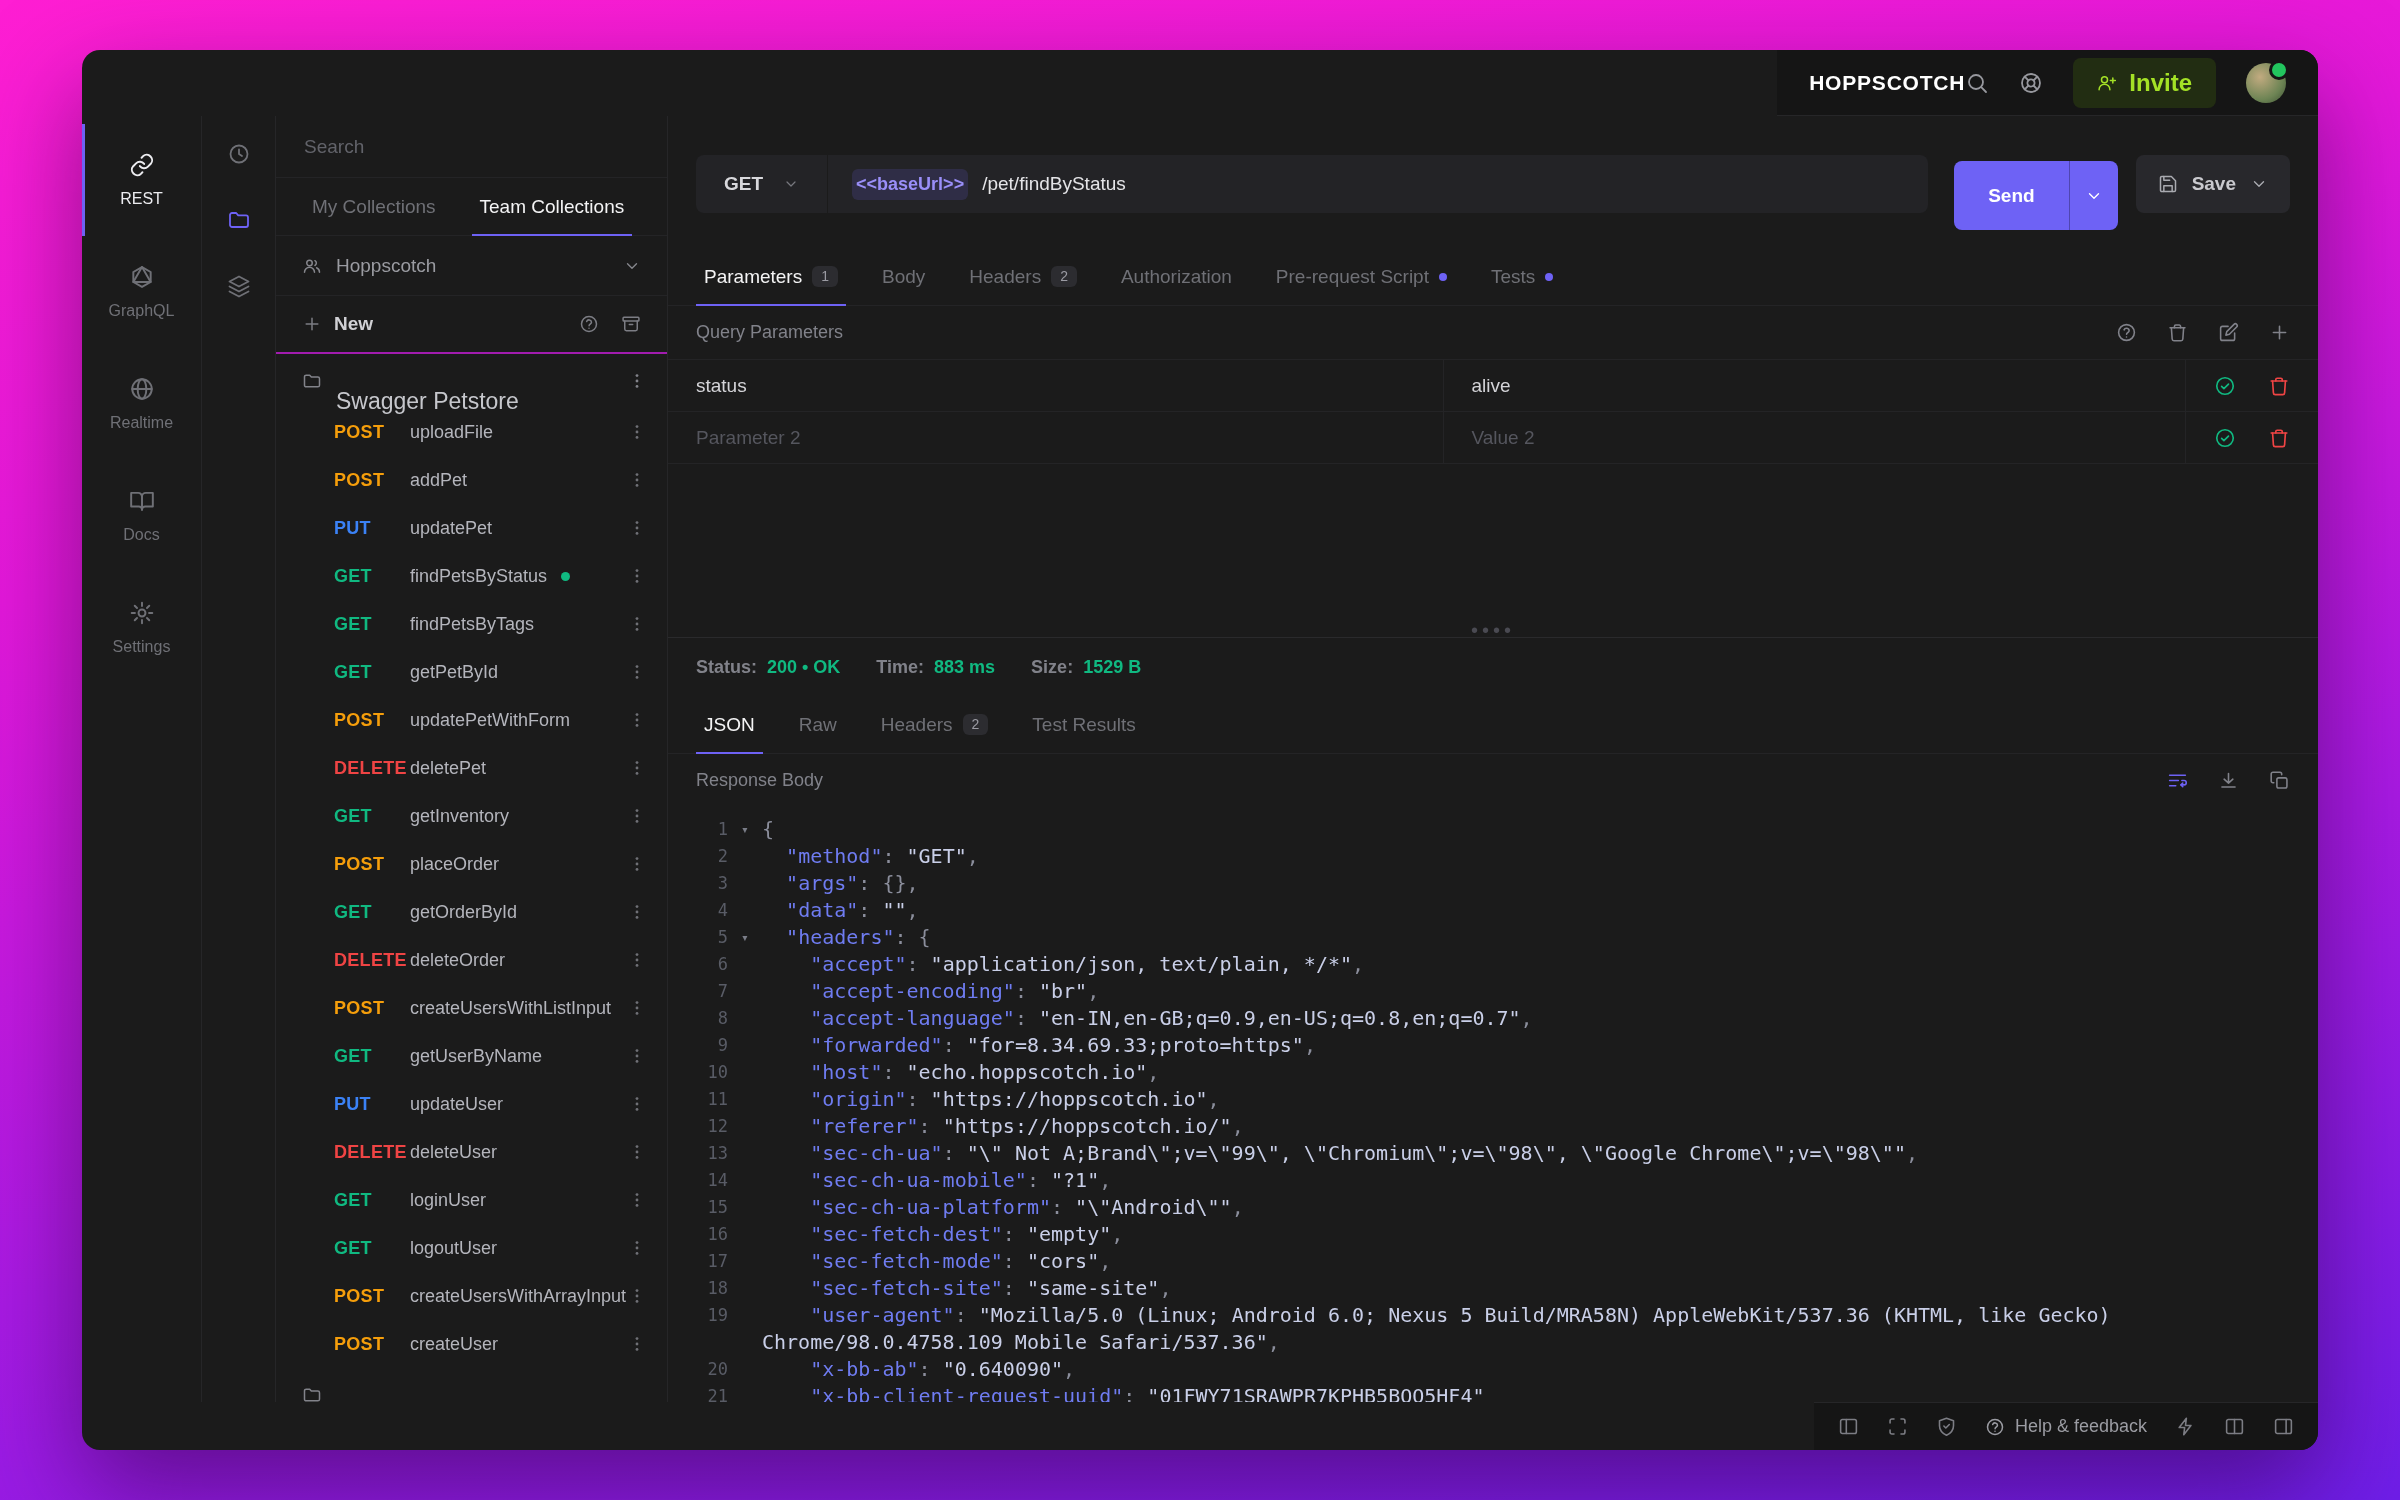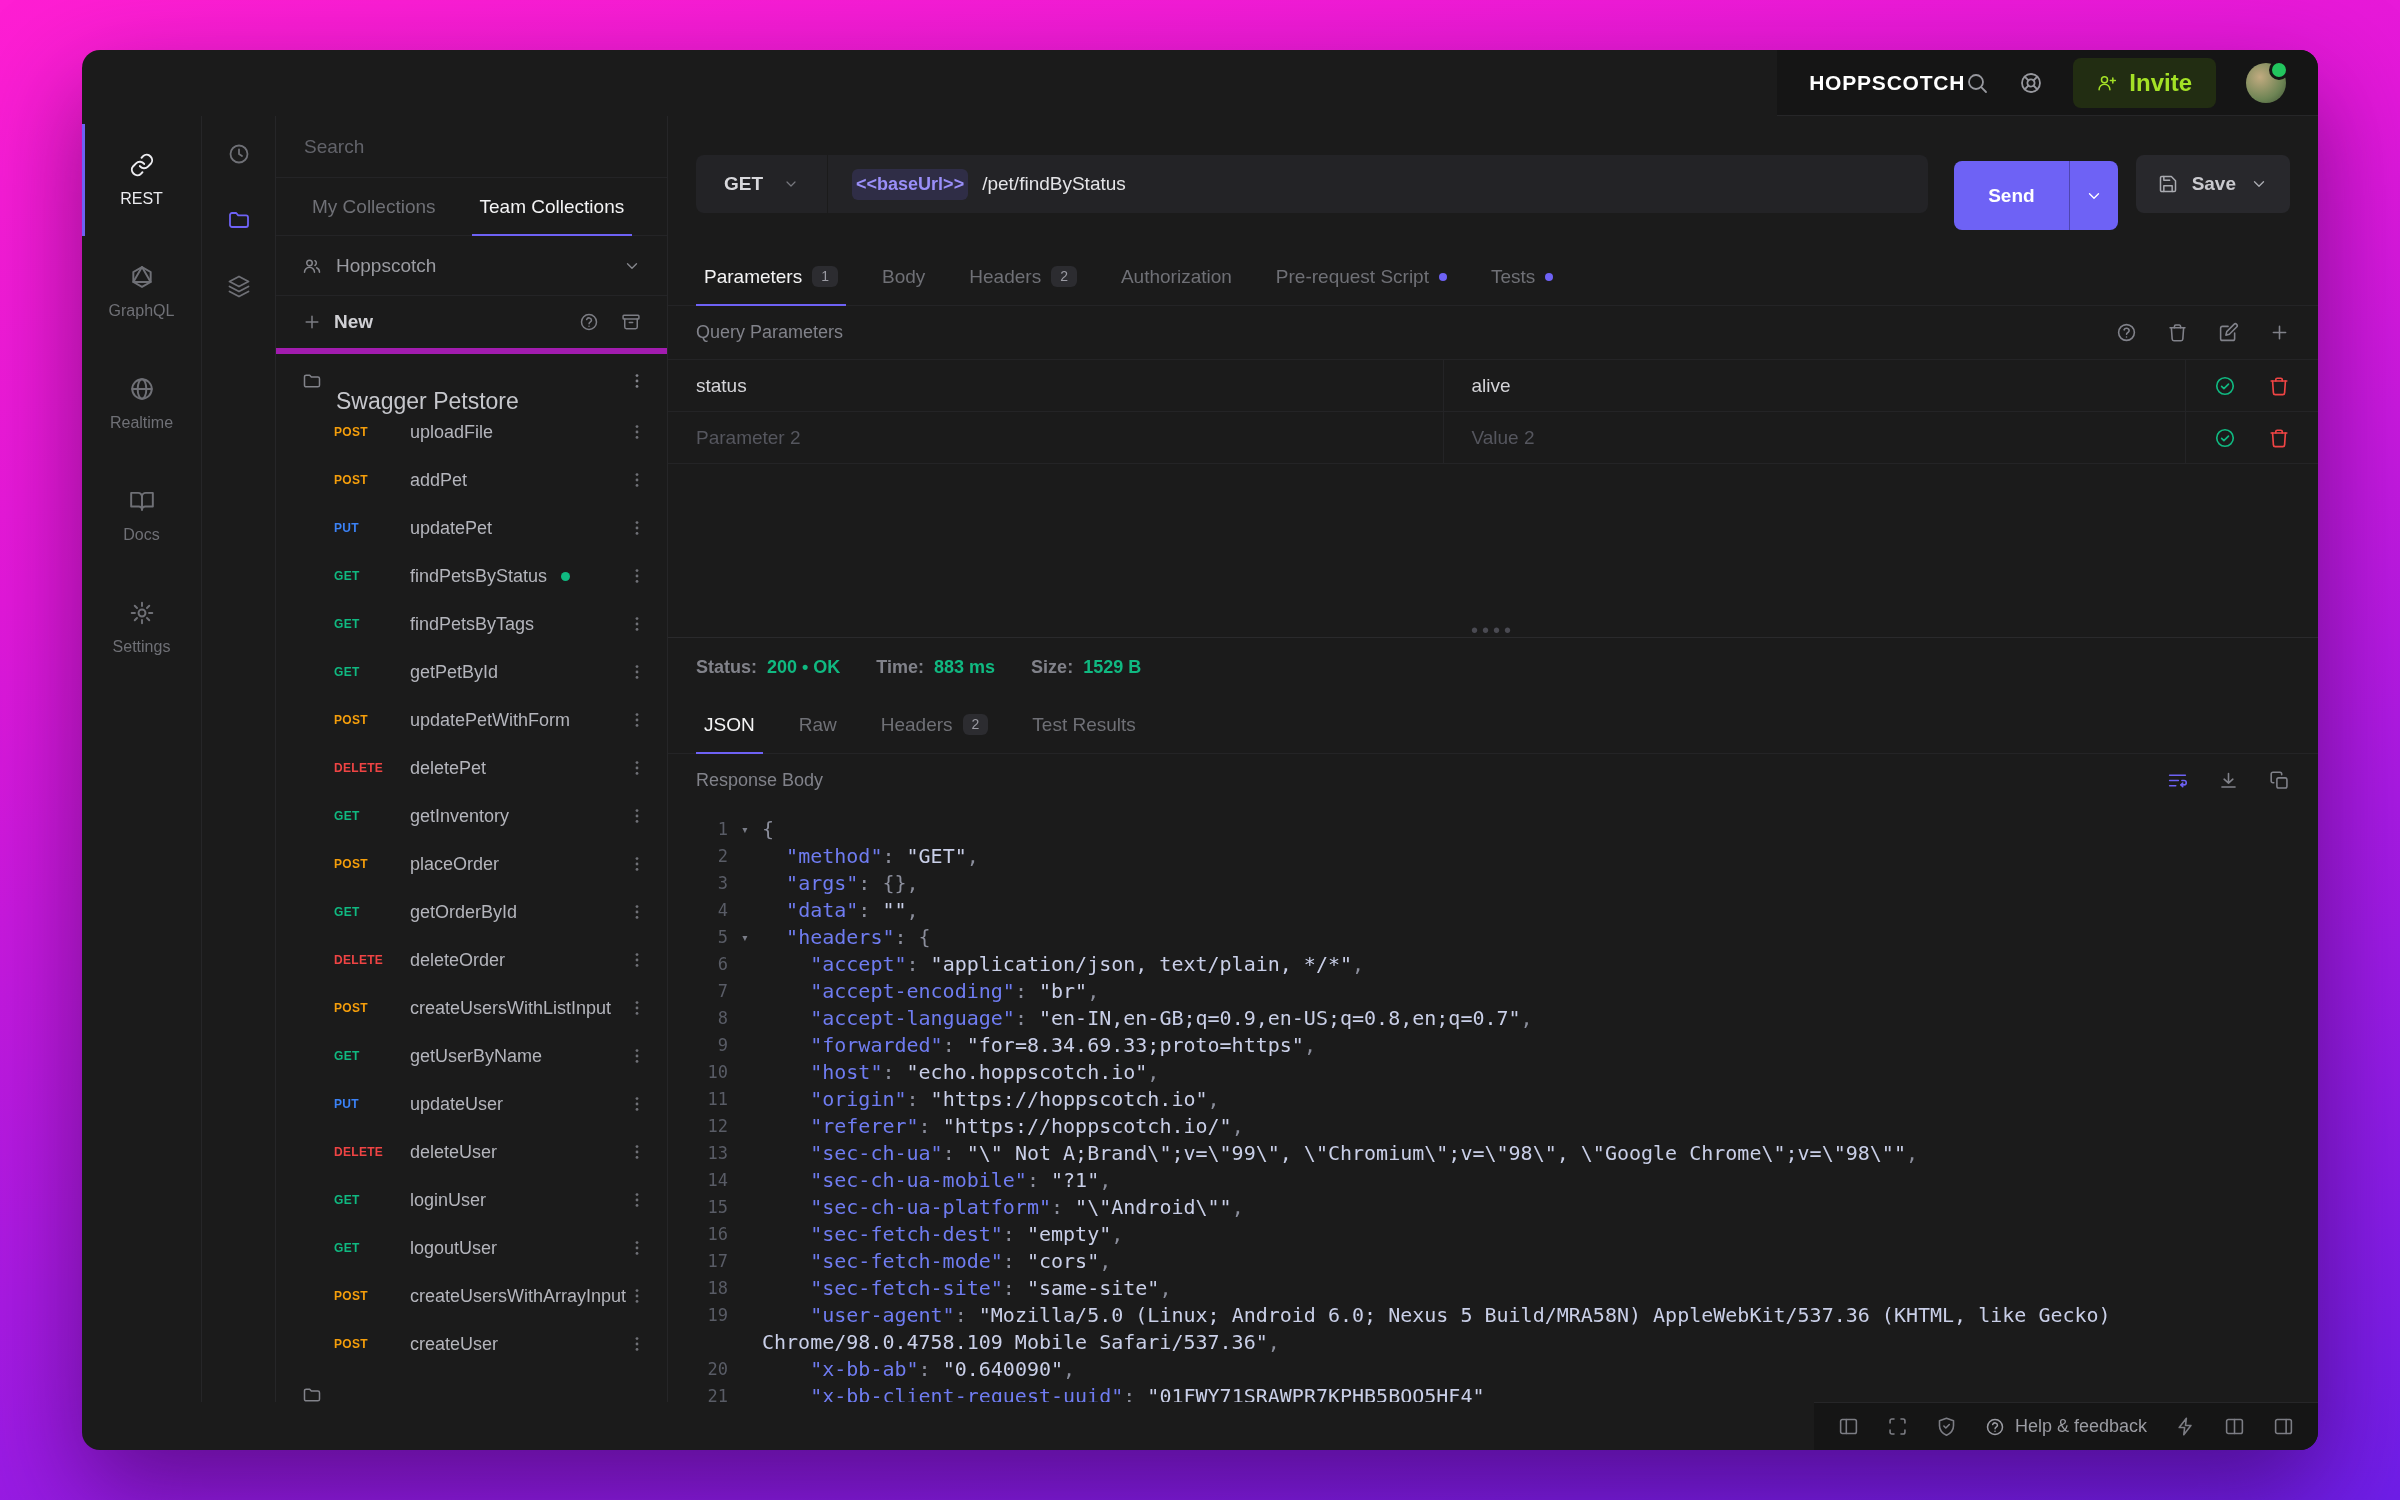--- a/index.html
+++ b/index.html
@@ -55,30 +55,30 @@
 
   
   .col-panel { width:392px; flex:none; border-right:1px solid #262628; display:flex; flex-direction:column; min-width:0; }
   .search-row { height:62px; flex:none; display:flex; align-items:center; padding:0 28px; border-bottom:1px solid #242426; }
   .search-input { background:transparent; border:none; outline:none; color:#d4d4d8; font-size:19px; width:100%; font-family:inherit; }
   .search-input::placeholder { color:#62636a; }
   .col-tabs { height:60px; flex:none; display:flex; border-bottom:1px solid #242426; padding:0 8px; }
   .col-tabs .tab { font-size:19px; }
   .team-row { height:60px; flex:none; display:flex; align-items:center; gap:14px; padding:0 26px; border-bottom:1px solid #242426; color:#9a9ba1; font-size:19px; cursor:pointer; }
   .team-row .ic { color:#85868c; }
-  .new-row { height:58px; flex:none; display:flex; align-items:center; gap:22px; padding:0 26px; border-bottom:6px solid #a21caf; }
+  .new-row { height:58px; flex:none; display:flex; align-items:center; gap:22px; padding:0 26px; border-bottom:2px solid #a21caf; }
   .new-btn { display:flex; align-items:center; gap:12px; background:none; border:none; color:#d0d0d4; font-size:19px; font-weight:600; cursor:pointer; font-family:inherit; }
   .new-btn .ic { color:#d0d0d4; }
   .new-row .ic { color:#7c7d84; cursor:pointer; }
   .tree { flex:1; overflow:hidden; }
   .folder-row { height:54px; display:flex; align-items:center; gap:14px; padding:0 20px 0 26px; cursor:pointer; }
   .folder-row .ic { color:#82838a; }
   .folder-name { color:#c6c7cc; font-size:23px;margin-top:40px; }
   .req-row { height:48px; display:flex; align-items:center; padding:0 20px 0 58px; cursor:pointer; }
-  .req-method { width:76px; flex:none; font-size:12px; font-weight:700; letter-spacing:.3px; }
+  .req-method { width:76px; flex:none; font-size:18px; font-weight:700; letter-spacing:.3px; }
   .req-name { color:#b4b5bc; font-size:18px; white-space:nowrap; overflow:hidden; text-overflow:ellipsis; }
   .active-dot { width:9px; height:9px; border-radius:50%; background:var(--success); margin-left:14px; flex:none; }
   .dots { color:#6f7076; cursor:pointer; }
 
   
   .tabs { display:flex; align-items:center; height:58px; flex:none; border-bottom:1px solid #242426; padding:0 14px; }
   .tab { position:relative; height:100%; display:flex; align-items:center; gap:10px; padding:0 22px; color:#6f7076; font-size:19px; cursor:pointer; white-space:nowrap; }
   .tab.active { color:#f4f4f5; }
   .tab.active::after { content:""; position:absolute; left:14px; right:14px; bottom:-1px; height:2px; background:var(--accent); }
   .badge { background:#2c2c30; color:#9b9ba3; font-size:14px; padding:3px 9px; border-radius:6px; line-height:1.1; }

